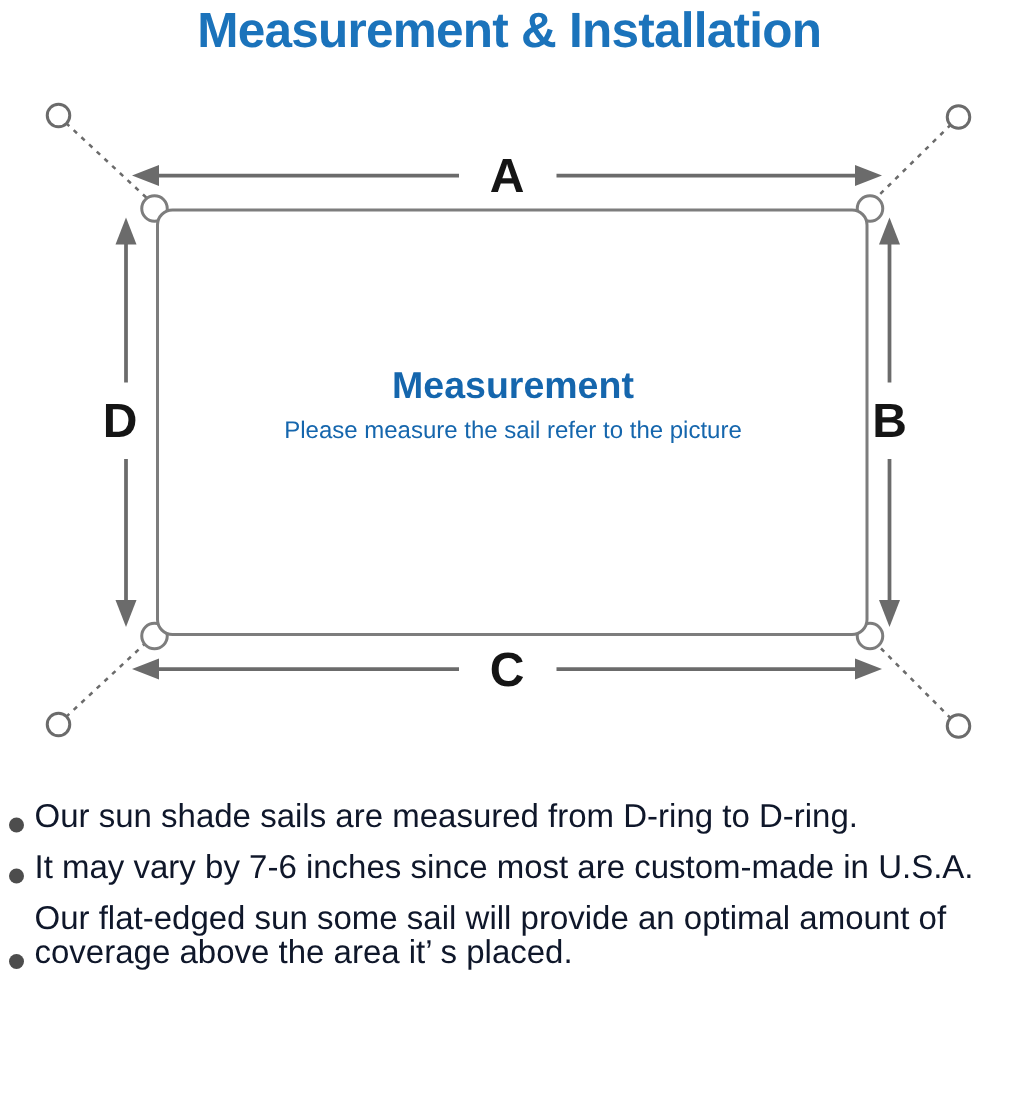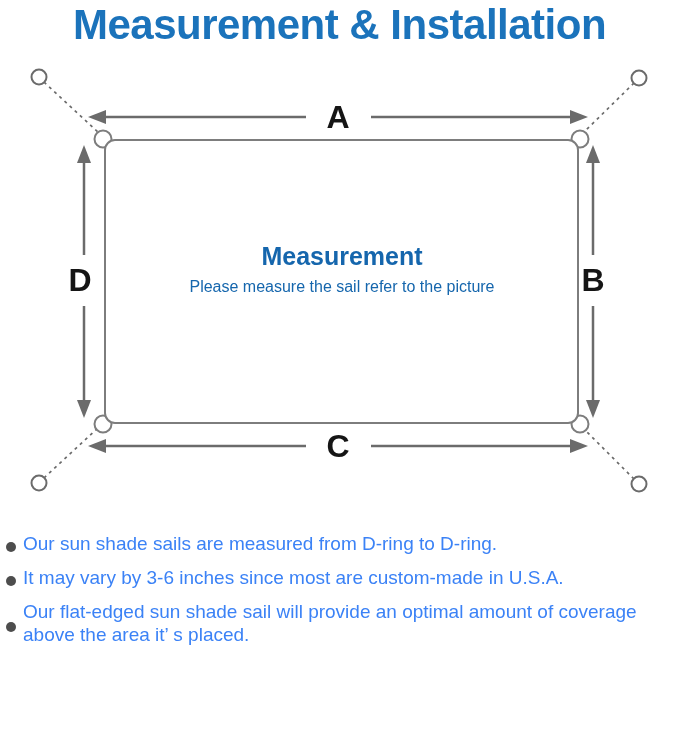--- a/index.html
+++ b/index.html
@@ -6,36 +6,36 @@
   html, body { background: #ffffff; }
   body {
     width: 679px; height: 739px;
     font-family: "Liberation Sans", sans-serif;
     position: relative; overflow: hidden;
   }
   .page { position: absolute; inset: 0; background: #ffffff; }
   .page-title {
     position: absolute; top: 1px; left: 0; right: 0;
     text-align: center;
-    font-size: 42px; font-weight: 700; letter-spacing: -0.5px;
+    font-size: 33px; font-weight: 700; letter-spacing: -0.5px;
     color: #1b73bb;
   }
   .diagram-svg { position: absolute; top: 50px; left: 0; width: 679px; height: 460px; }
   .dim-label { font-size: 32px; font-weight: 700; fill: #151515; }
   .center-heading { font-size: 25px; font-weight: 700; fill: #1566ad; }
   .center-sub { font-size: 16px; fill: #1566ad; }
   .notes {
     position: absolute; top: 524px; left: 0; right: 0;
     padding: 8px 10px 0 6px;
     list-style: none;
   }
   .note-item {
-    display: flex; align-items: center;
+    display: flex; align-items: flex-end;
     margin-bottom: 11px;
-    font-size: 19px; line-height: 23px; color: #3b82f6;
+    font-size: 22px; line-height: 23px; color: #0f172a;
   }
   .note-dot {
     flex: 0 0 auto;
     width: 10px; height: 10px; border-radius: 50%;
     background: #4d4d4d;
     margin: 7px 7px 0 0;
   }
 </style>
 </head>
 <body>
@@ -101,21 +101,21 @@
     <text class="center-sub" x="342" y="242" text-anchor="middle">Please measure the sail refer to the picture</text>
   </svg>
 
   <ul class="notes">
     <li class="note-item">
       <span class="note-dot"></span>
       <span>Our sun shade sails are measured from D-ring to D-ring.</span>
     </li>
     <li class="note-item">
       <span class="note-dot"></span>
-      <span>It may vary by 3-6 inches since most are custom-made in U.S.A.</span>
+      <span>It may vary by 7-6 inches since most are custom-made in U.S.A.</span>
     </li>
     <li class="note-item">
       <span class="note-dot"></span>
-      <span>Our flat-edged sun shade sail will provide an optimal amount of coverage above the area it’ s placed.</span>
+      <span>Our flat-edged sun some sail will provide an optimal amount of coverage above the area it’ s placed.</span>
     </li>
   </ul>
 
 </div>
 
 </body></html>

